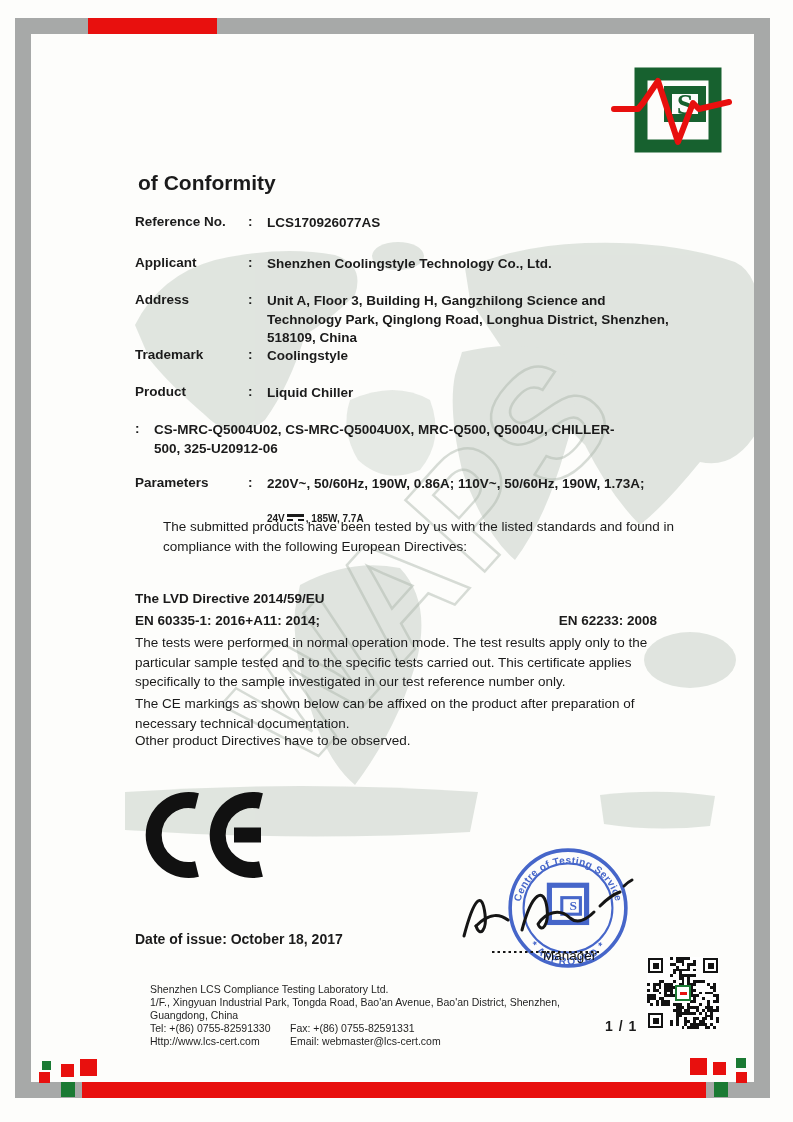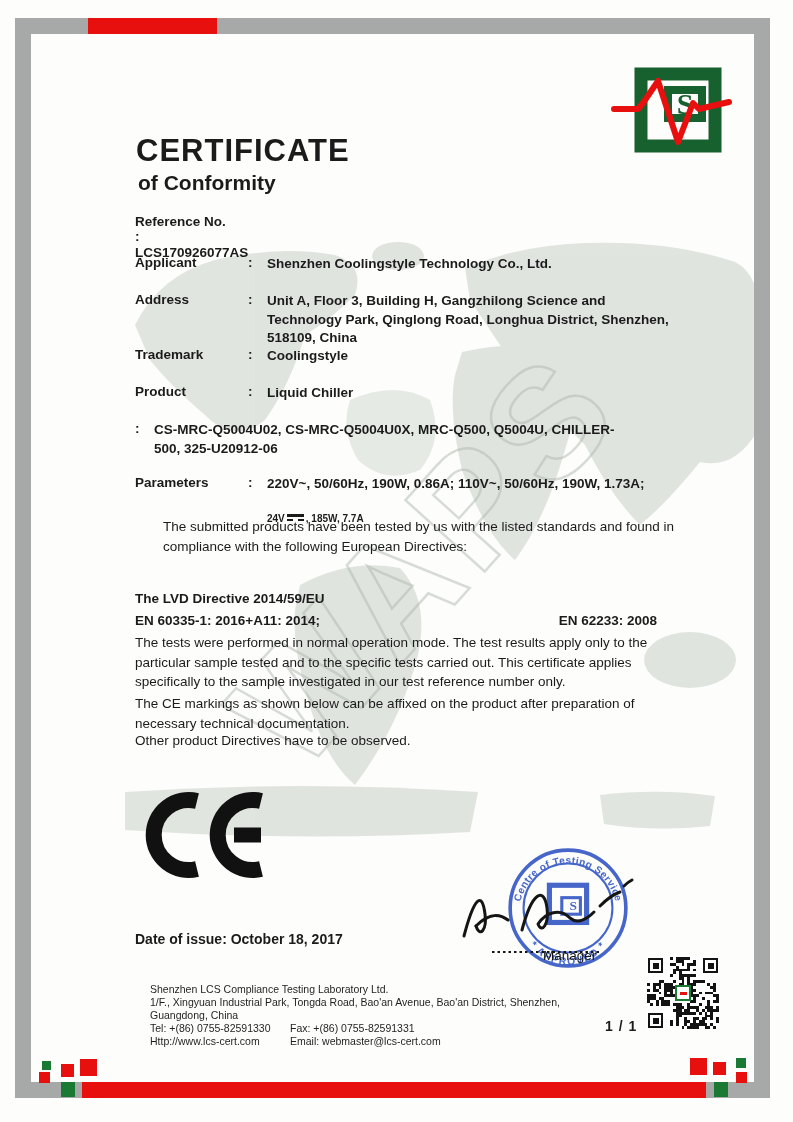--- a/index.html
+++ b/index.html
@@ -105,24 +105,23 @@
   <div class="sq red" style="left:736px; top:1072px; width:11px; height:11px;"></div>
   <div class="sq green" style="left:714px; top:1082px; width:14px; height:15px;"></div>
 
   <svg class="logo-svg" viewBox="0 0 124 104" xmlns="http://www.w3.org/2000/svg">
     <rect x="33" y="16" width="74" height="72" fill="none" stroke="#17612f" stroke-width="13"></rect>
     <rect x="60" y="32" width="34" height="28" fill="none" stroke="#17612f" stroke-width="8"></rect>
     <text x="77" y="56" text-anchor="middle" font-family="Liberation Serif, serif" font-size="30" font-weight="bold" fill="#17612f">S</text>
     <polyline points="6,51 30,51 35,45 50,23 70,84 85,45 91,51 121,44" fill="none" stroke="#e8100e" stroke-width="6" stroke-linejoin="round" stroke-linecap="round"></polyline>
   </svg>
 
-  <div class="title1">CERTIFICATE</div>
   <div class="title2">of Conformity</div>
 
-  <div class="row" style="top:214px;flex-direction:column;">
+  <div class="row" style="top:214px;">
     <div class="lbl">Reference No.</div>
     <div class="cln">:</div>
     <div class="val">LCS170926077AS</div>
   </div>
   <div class="row" style="top:255px;">
     <div class="lbl">Applicant</div>
     <div class="cln">:</div>
     <div class="val">Shenzhen Coolingstyle Technology Co., Ltd.</div>
   </div>
   <div class="row" style="top:292px;">

